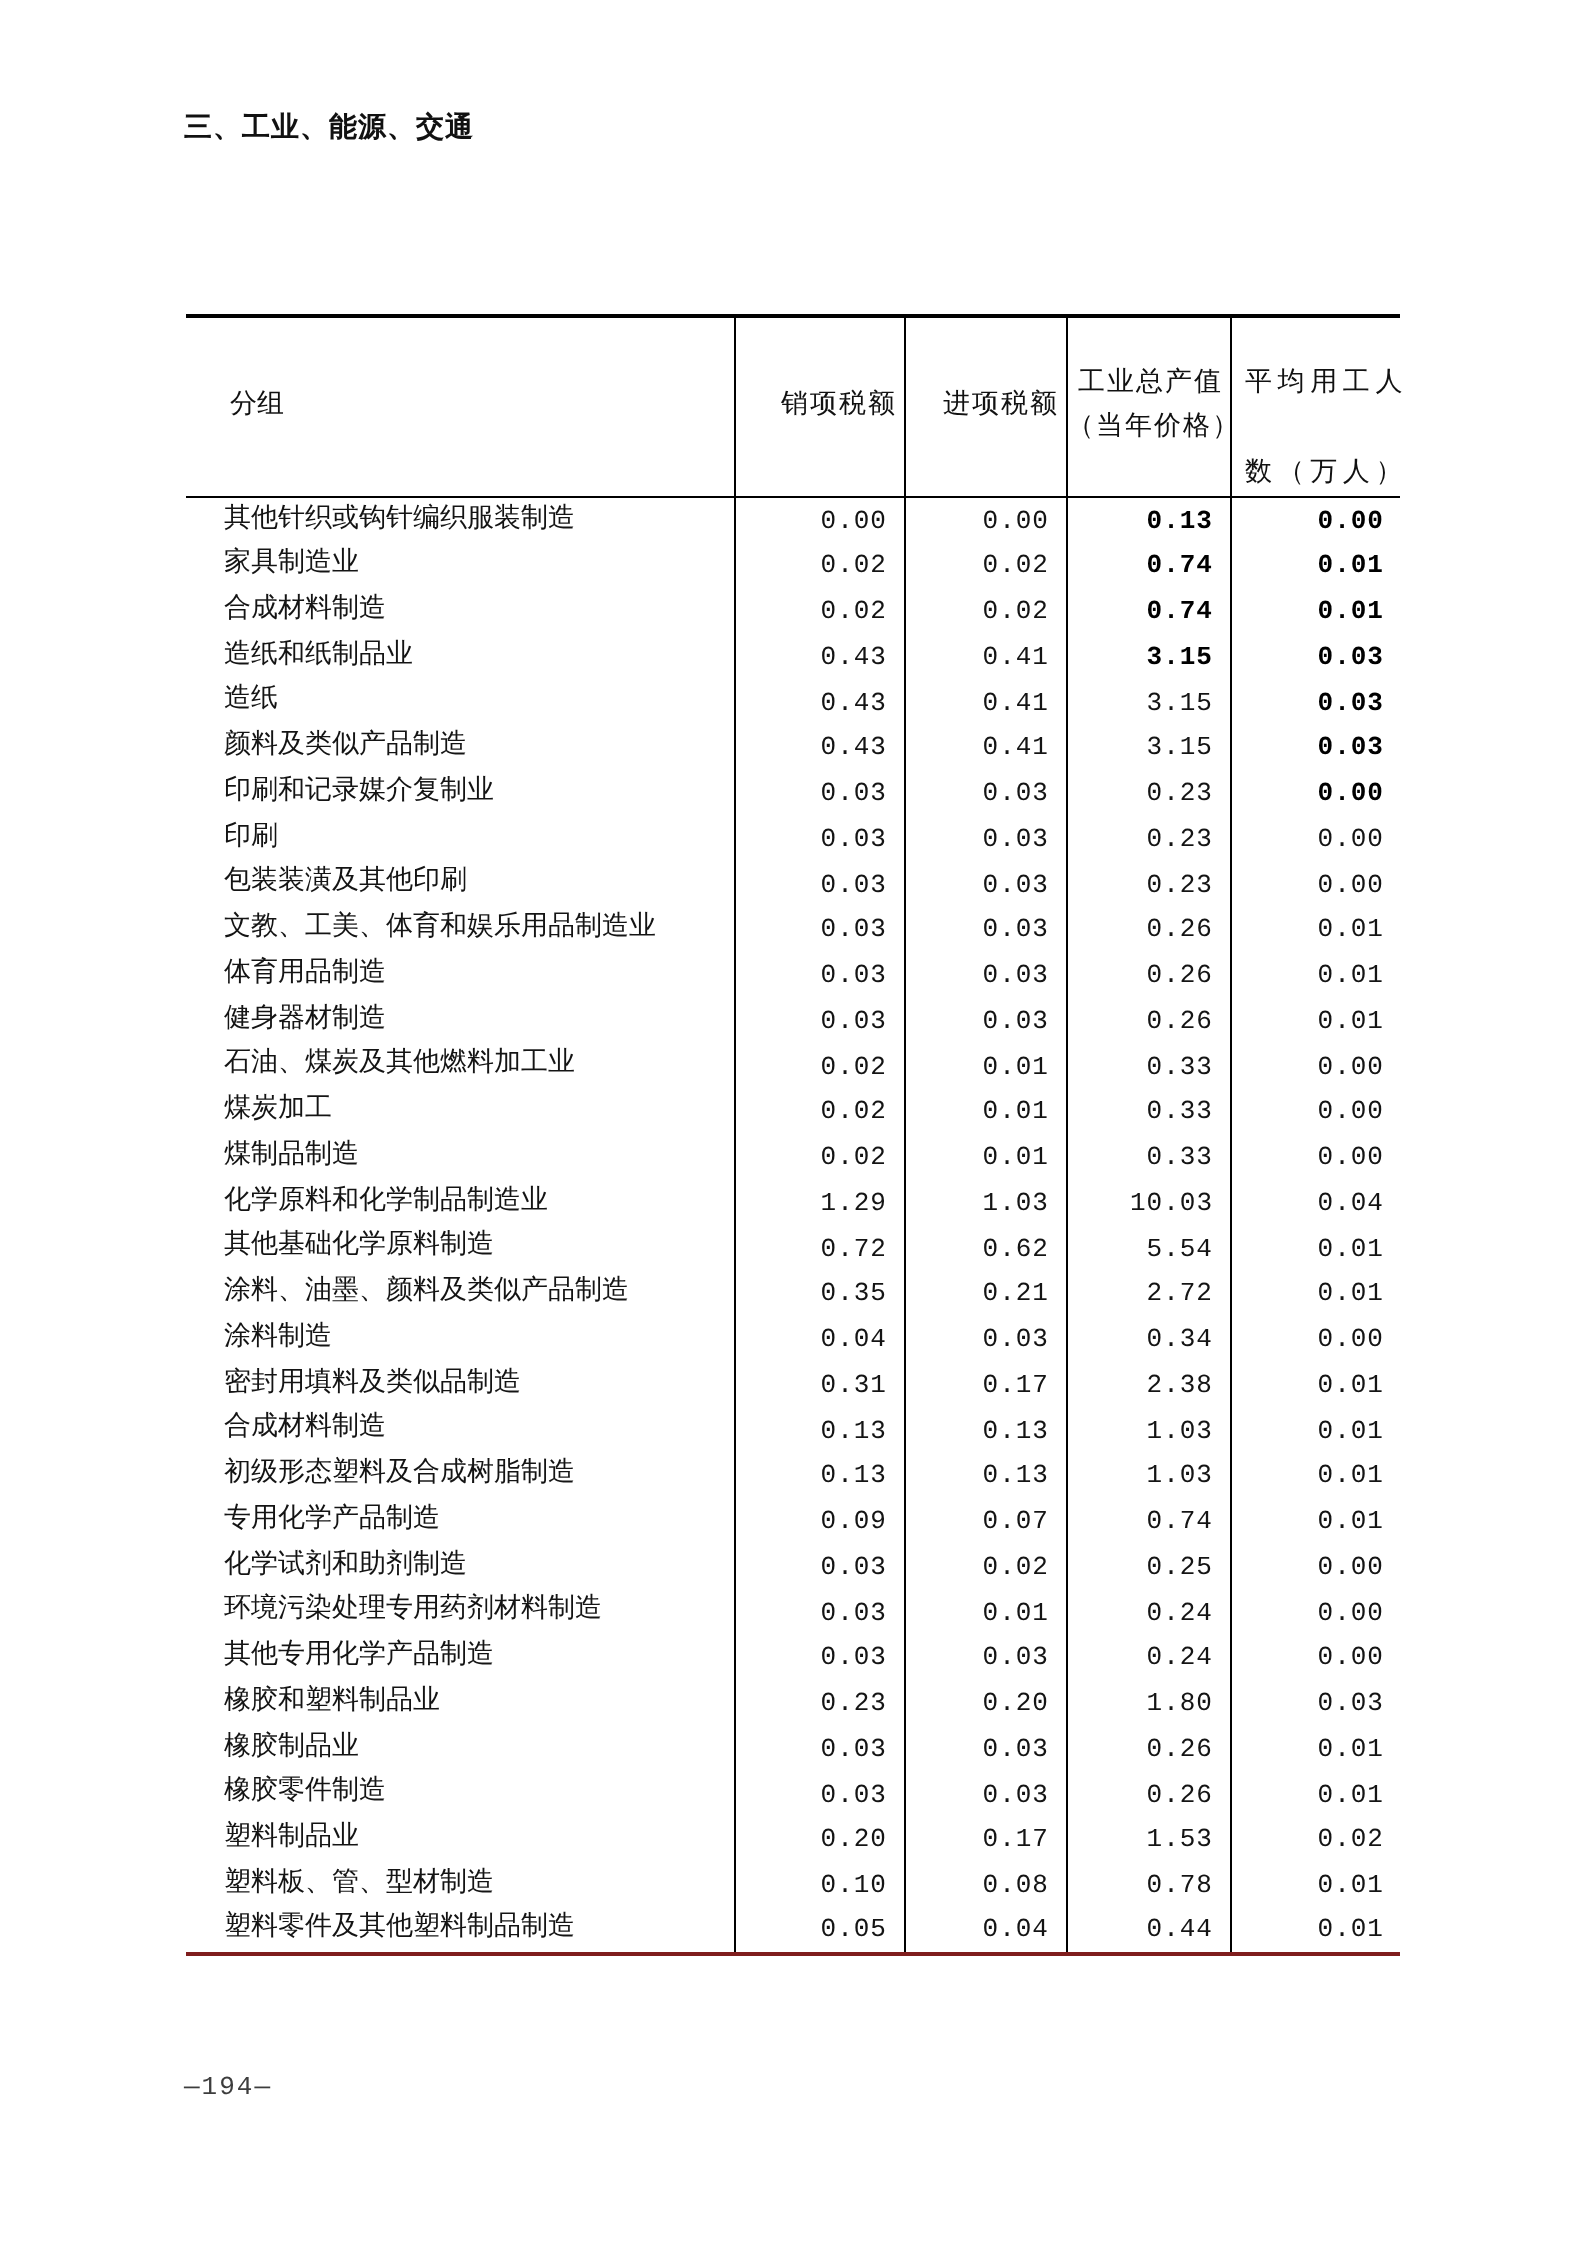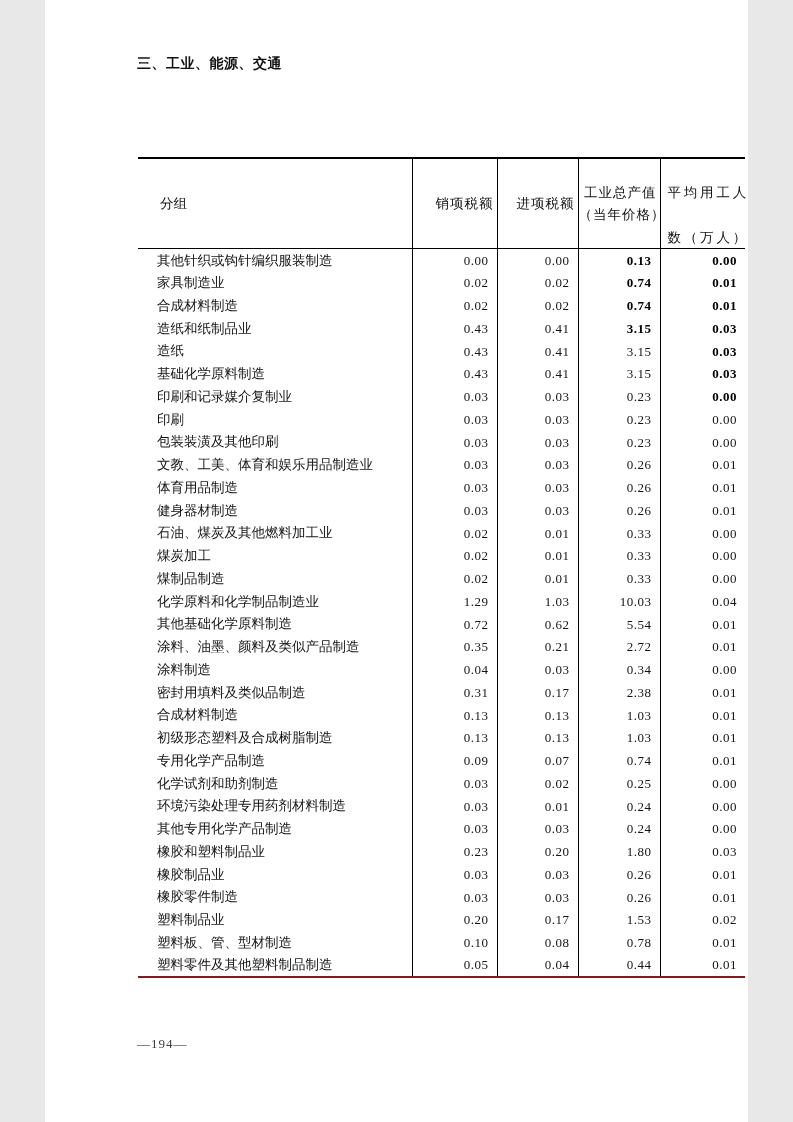--- a/index.html
+++ b/index.html
@@ -1,21 +1,21 @@
 <!DOCTYPE html>
 <html><head>
 <meta charset="utf-8">
 <style>
   * { margin:0; padding:0; box-sizing:border-box; }
   html,body { background:#e8e8e8; }
   .page {
     position:relative;
-    width:703px; height:1122px;
+    width:793px; height:1122px;
     background:#ffffff;
-    font-family:Liberation Serif, serif;
+    font-family:Liberation Mono, monospace;
     color:#1a1a1a;
     overflow:hidden;
     margin:0 auto;
     padding-left:40px;
   }
   .section-header {
     position:absolute; left:92px; top:55px;
     font-size:14px; font-weight:bold; letter-spacing:0.5px;
     color:#111;
   }
@@ -127,21 +127,21 @@
           <td class="num bd">0.03</td>
         </tr>
         <tr>
           <td class="cat">造纸</td>
           <td class="num">0.43</td>
           <td class="num">0.41</td>
           <td class="num">3.15</td>
           <td class="num bd">0.03</td>
         </tr>
         <tr>
-          <td class="cat">基础化学原料制造</td>
+          <td class="cat">颜料及类似产品制造</td>
           <td class="num">0.43</td>
           <td class="num">0.41</td>
           <td class="num">3.15</td>
           <td class="num bd">0.03</td>
         </tr>
         <tr>
           <td class="cat">印刷和记录媒介复制业</td>
           <td class="num">0.03</td>
           <td class="num">0.03</td>
           <td class="num">0.23</td>

